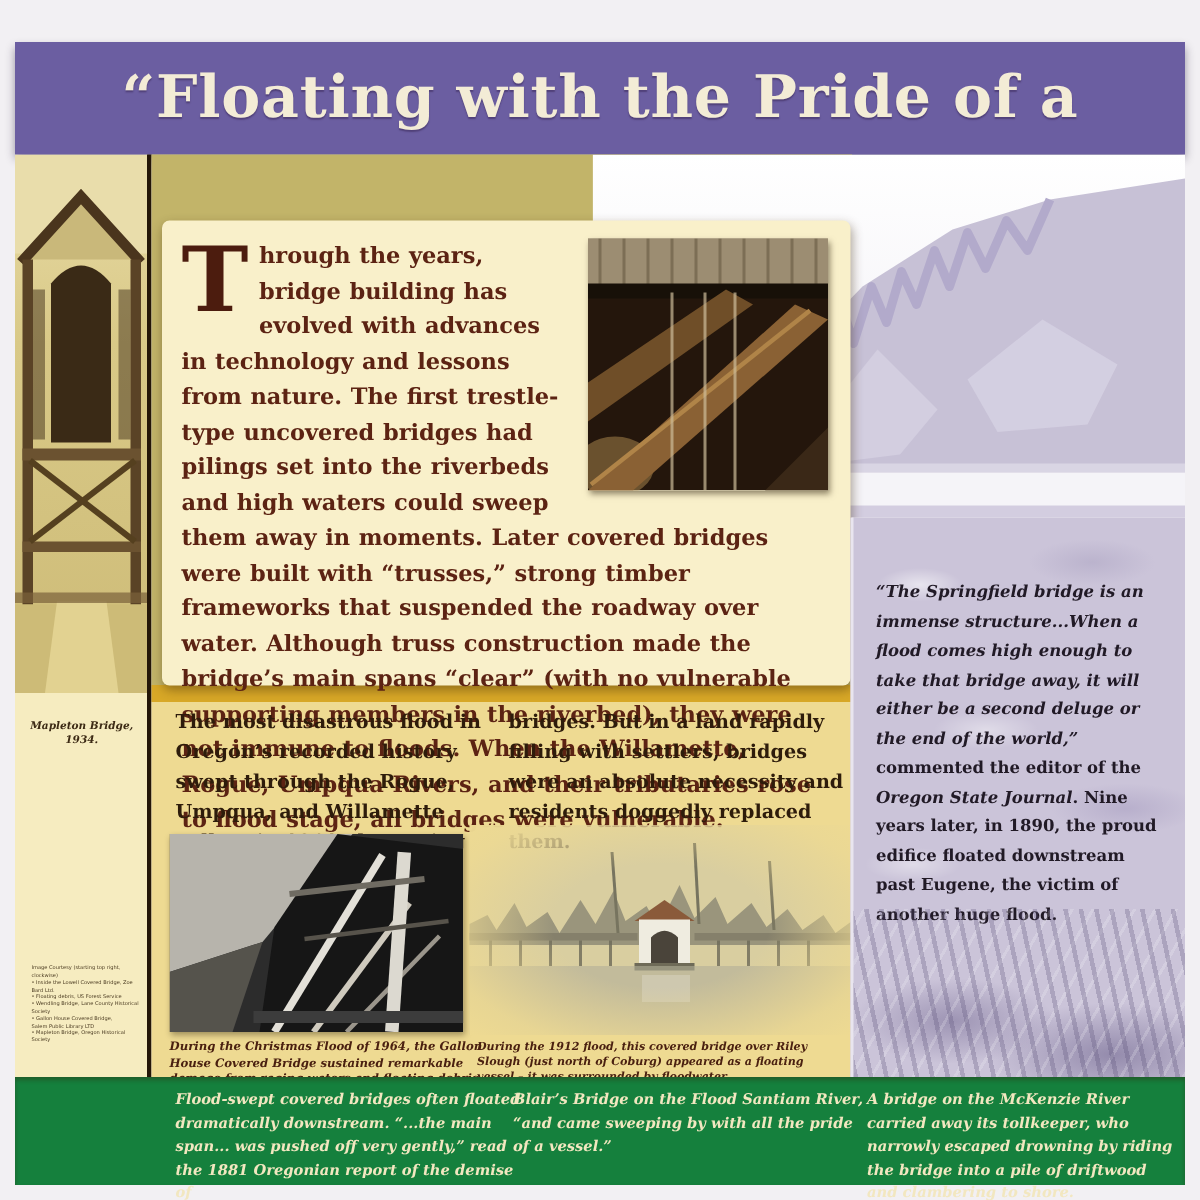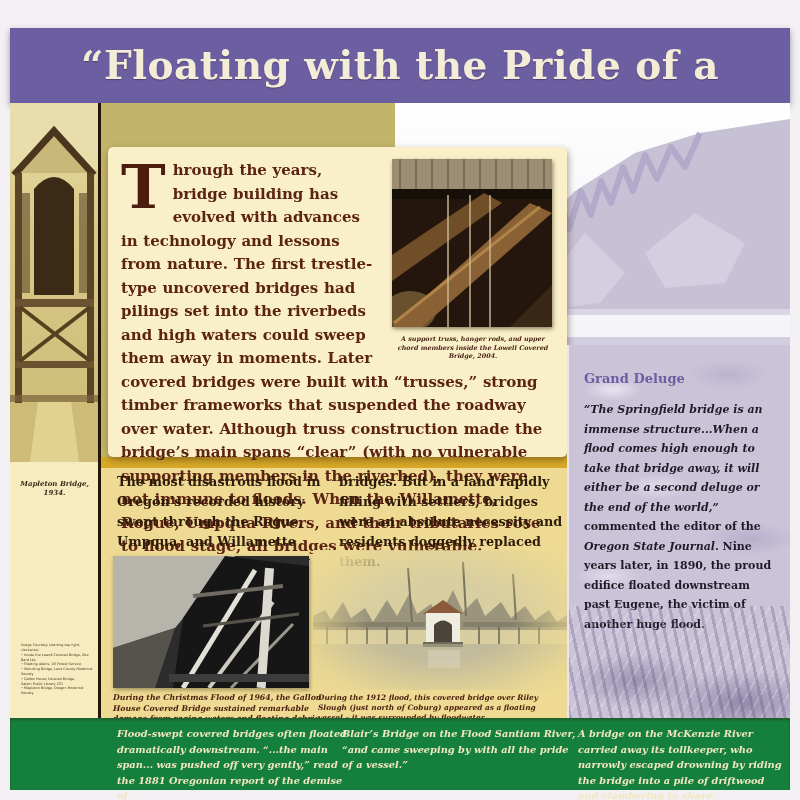--- a/index.html
+++ b/index.html
@@ -185,21 +185,20 @@
           <polygon points="0,168 30,168 160,54 138,44" fill="#8a6134"></polygon>
           <line x1="2" y1="164" x2="148" y2="48" stroke="#b08448" stroke-width="3"></line>
           <polygon points="0,122 0,96 92,34 110,44" fill="#6f4e28"></polygon>
           <g stroke="#cdbd9b" stroke-width="2" opacity=".7">
             <line x1="56" y1="36" x2="56" y2="168"></line>
               <line x1="78" y1="36" x2="78" y2="168"></line>
             <line x1="98" y1="36" x2="98" y2="168"></line>
           </g>
           <polygon points="118,168 160,126 160,168" fill="#3a2817"></polygon>
         </svg>
-        <div class="truss-cap">A support truss, hanger rods, and upper chord members inside the Lowell Covered Bridge, 2004.</div>
       </div>
       <div class="intro-text">
         <span class="dropcap">T</span><span>hrough the years, bridge building has evolved with advances in technology and lessons from nature. The first trestle-type uncovered bridges had pilings set into the riverbeds and high waters could sweep them away in moments. Later covered bridges were built with “trusses,” strong timber frameworks that suspended the roadway over water. Although truss construction made the bridge’s main spans “clear” (with no vulnerable supporting members in the riverbed), they were not immune to floods. When the Willamette, Rogue, Umpqua Rivers, and their tributaries rose to flood stage, all bridges were vulnerable.</span>
       </div>
     </div>
 
     <div class="fcol fcol1">The most disastrous flood in Oregon’s recorded history swept through the Rogue, Umpqua, and Willamette Valleys in 1861, destroying many</div>
     <div class="fcol fcol2">bridges. But in a land rapidly filling with settlers, bridges were an absolute necessity and residents doggedly replaced them.</div>
 
     <div class="bw-photo">
@@ -244,21 +243,20 @@
         <path d="M121,94 V75 Q130,66 139,75 V94 Z" fill="#4a443a"></path>
         <rect x="110" y="92" width="40" height="5" fill="#6f6b58"></rect>
         <rect x="0" y="94" width="255" height="46" fill="#b3af97" opacity=".6"></rect>
         <rect x="115" y="100" width="32" height="18" fill="#d9d5c4" opacity=".5"></rect>
       </svg>
       <div class="riley-vignette"></div>
     </div>
     <div class="riley-cap">During the 1912 flood, this covered bridge over Riley Slough (just north of Coburg) appeared as a floating vessel – it was surrounded by floodwater.</div>
 
     <div class="right-col">
-      <p class="gd-heading">Grand Deluge</p>
       <p class="gd-quote">
         <span class="ital">“The Springfield bridge is an immense structure...When a flood comes high enough to take that bridge away, it will either be a second deluge or the end of the world,”</span><span> commented the editor of the </span><span class="ital">Oregon State Journal</span><span>. Nine years later, in 1890, the proud edifice floated downstream past Eugene, the victim of another huge flood.</span>
       </p>
       <div class="driftwood"></div>
     </div>
 
     <div class="brown-band">
       <div class="bcap b-left">Flood-swept covered bridges often floated dramatically downstream. “...the main span... was pushed off very gently,” read the 1881 Oregonian report of the demise of</div>
       <div class="bcap b-mid">Blair’s Bridge on the Flood Santiam River, “and came sweeping by with all the pride of a vessel.”</div>
       <div class="bcap b-right">A bridge on the McKenzie River carried away its tollkeeper, who narrowly escaped drowning by riding the bridge into a pile of driftwood and clambering to shore.</div>

